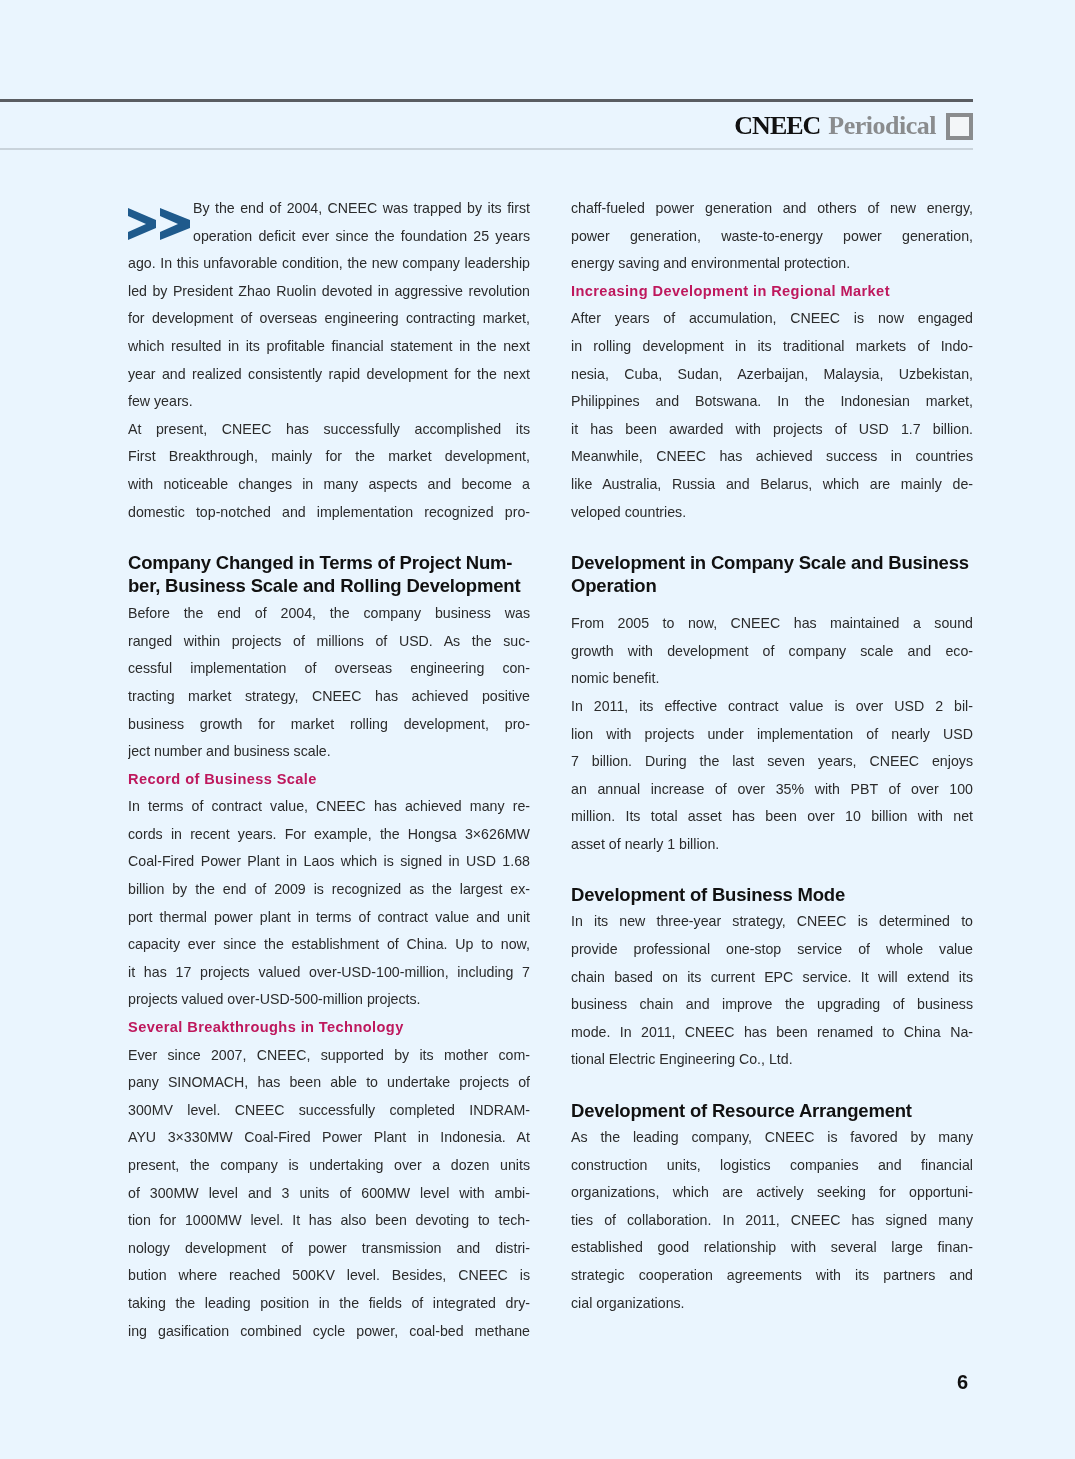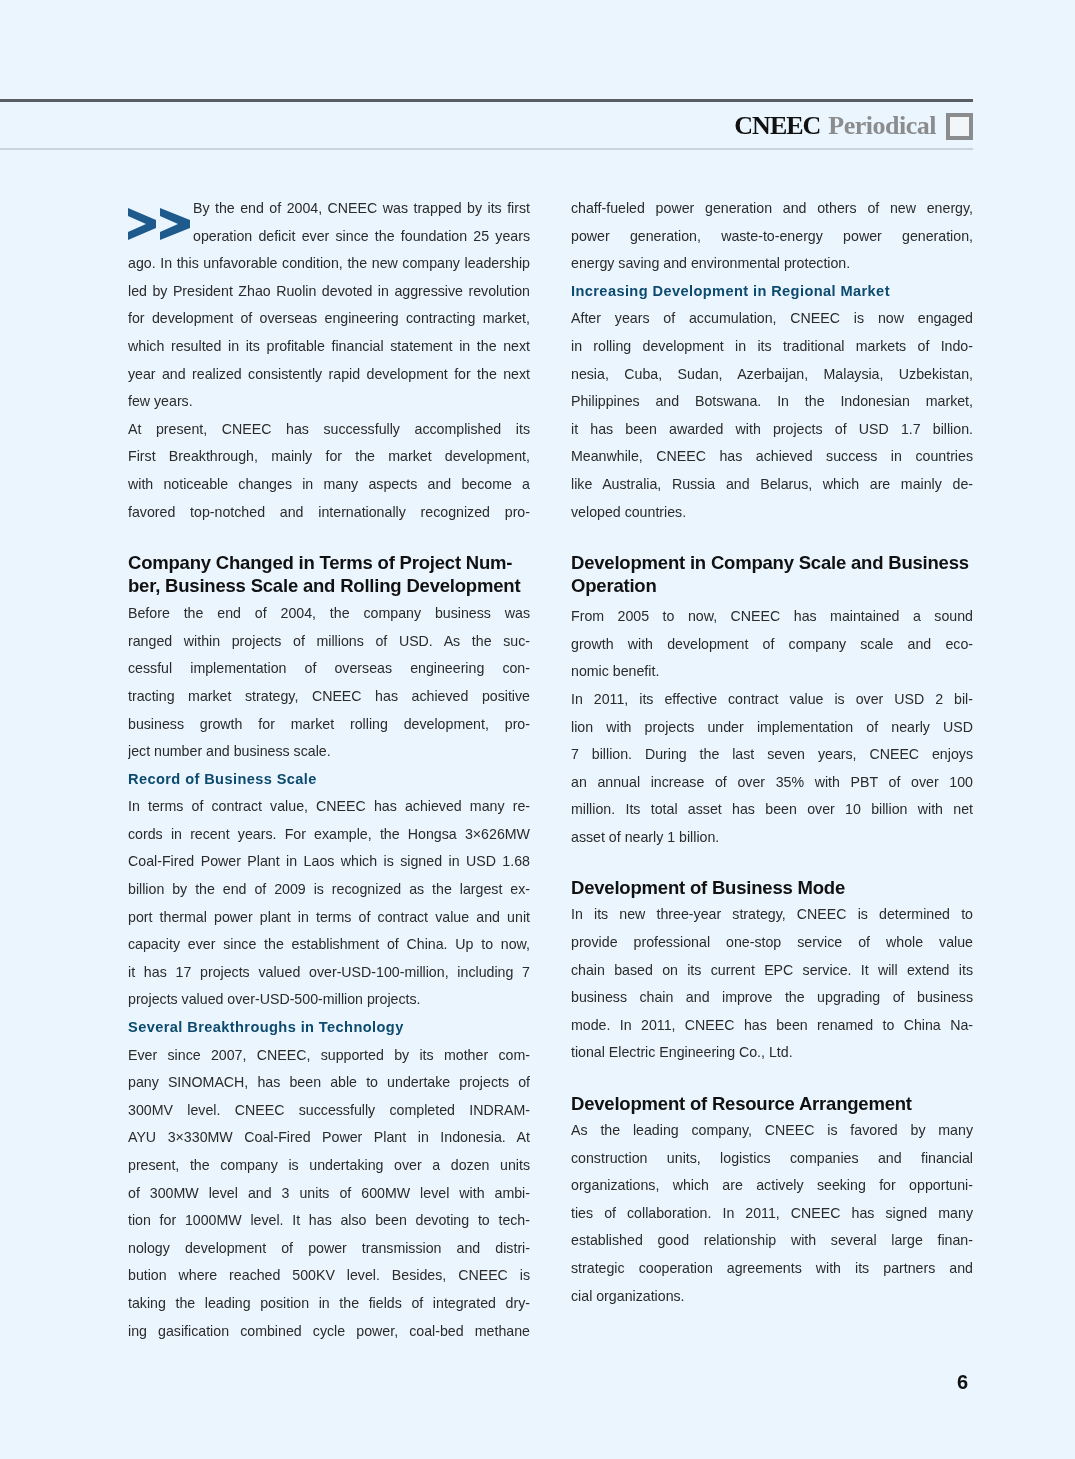--- a/index.html
+++ b/index.html
@@ -11,21 +11,21 @@
   .bottom-rule { position:absolute; left:0; top:148px; width:973px; height:2px; background:#c9d3db; }
   .masthead { position:absolute; right:102px; top:111px; display:flex; align-items:center; gap:8px; }
   .mast-brand { font-family:"Liberation Serif", serif; font-weight:bold; font-size:26px; color:#111; letter-spacing:-1px;text-align:right; }
   .mast-title { font-family:"Liberation Serif", serif; font-weight:bold; font-size:26px; color:#8a8c8e; letter-spacing:-0.5px; }
   .mast-box { width:19px; height:19px; border:4px solid #8a8c8e; background:#f3f6f8; margin-left:2px; }
   .col { position:absolute; top:195px; }
   .col-left { left:128px; width:402px; }
   .col-right { left:571px; width:402px; }
   .line { font-size:14.2px; line-height:27.6px; height:27.6px; white-space:nowrap; text-align:justify; text-align-last:justify; overflow:hidden; }
   .line.last { text-align-last:left; }
-  .subhead { font-size:14.6px; font-weight:bold; line-height:27.6px; height:27.6px; color:#0c4a6e; letter-spacing:0.4px; }
+  .subhead { font-size:14.6px; font-weight:bold; line-height:27.6px; height:27.6px; color:#be185d; letter-spacing:0.4px; }
   .heading { font-size:18.5px; font-weight:bold; color:#111; line-height:23px; letter-spacing:-0.2px; }
   .gap-lg { height:25px; }
   .intro-first { position:relative; }
   .chevrons { position:absolute; left:0; top:13px; width:62px; height:32px; }
   .indent { padding-left:65px; }
   .page-number { position:absolute; left:957px; top:1371px; font-size:20px; font-weight:bold; color:#111; }
 </style>
 </head>
 <body>
 
@@ -51,21 +51,21 @@
         <div class="line">for development of overseas engineering contracting market,</div>
         <div class="line">which resulted in its profitable financial statement in the next</div>
         <div class="line">year and realized consistently rapid development for the next</div>
         <div class="line last">few years.</div>
       </div>
   </div>
   <div class="lines">
       <div class="line">At present, CNEEC has successfully accomplished its</div>
       <div class="line">First Breakthrough, mainly for the market development,</div>
       <div class="line">with noticeable changes in many aspects and become a</div>
-      <div class="line">favored top-notched and internationally recognized pro-</div>
+      <div class="line">domestic top-notched and implementation recognized pro-</div>
     </div>
   <div class="gap-lg"></div>
   <div class="heading-block" style="margin-bottom: 3px;">
       <div class="heading">Company Changed in Terms of Project Num-</div>
       <div class="heading">ber, Business Scale and Rolling Development</div>
     </div>
   <div class="lines">
       <div class="line">Before the end of 2004, the company business was</div>
       <div class="line">ranged within projects of millions of USD. As the suc-</div>
       <div class="line">cessful implementation of overseas engineering con-</div>
@@ -111,21 +111,21 @@
       <div class="line">After years of accumulation, CNEEC is now engaged</div>
       <div class="line">in rolling development in its traditional markets of Indo-</div>
       <div class="line">nesia, Cuba, Sudan, Azerbaijan, Malaysia, Uzbekistan,</div>
       <div class="line">Philippines and Botswana. In the Indonesian market,</div>
       <div class="line">it has been awarded with projects of USD 1.7 billion.</div>
       <div class="line">Meanwhile, CNEEC has achieved success in countries</div>
       <div class="line">like Australia, Russia and Belarus, which are mainly de-</div>
       <div class="line last">veloped countries.</div>
     </div>
   <div class="gap-lg"></div>
-  <div class="heading-block" style="margin-bottom: 6px;">
+  <div class="heading-block" style="margin-bottom: 13px;">
       <div class="heading">Development in Company Scale and Business</div>
       <div class="heading">Operation</div>
     </div>
   <div class="lines">
       <div class="line">From 2005 to now, CNEEC has maintained a sound</div>
       <div class="line">growth with development of company scale and eco-</div>
       <div class="line last">nomic benefit.</div>
     </div>
   <div class="lines">
       <div class="line">In 2011, its effective contract value is over USD 2 bil-</div>

